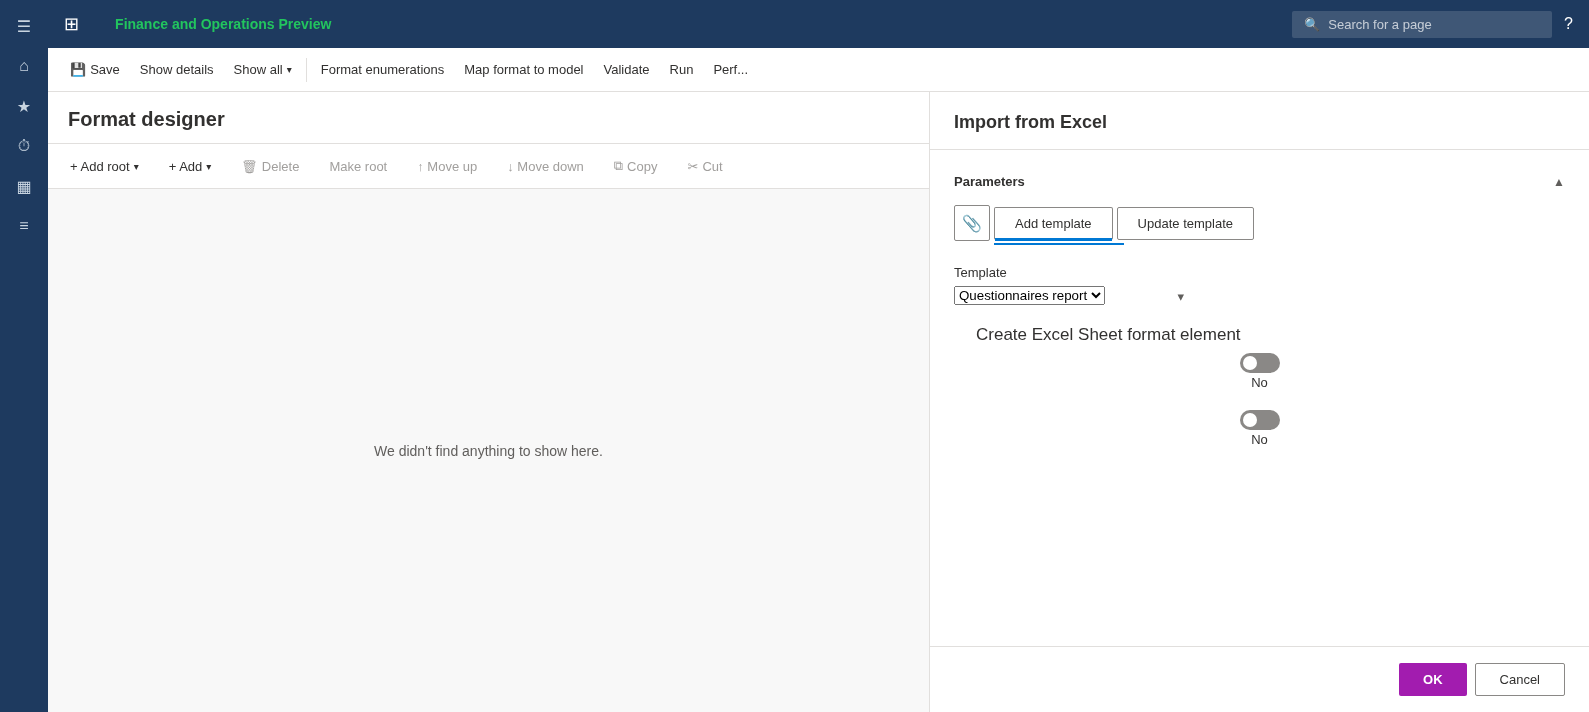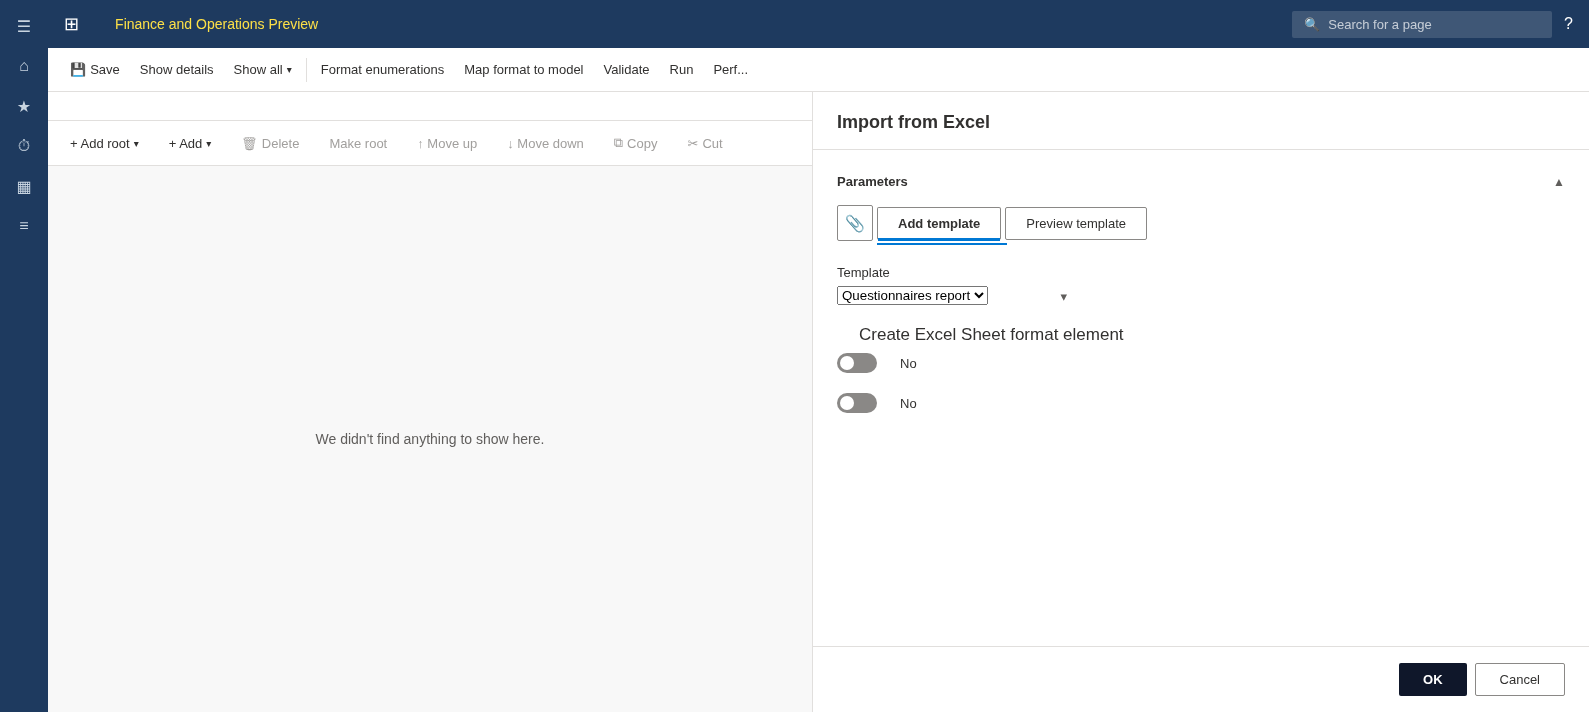--- a/index.html
+++ b/index.html
@@ -42,23 +42,23 @@
       padding: 0 16px;
       gap: 12px;
       flex-shrink: 0;
     }
     .app-grid-icon {
       color: white;
       font-size: 18px;
       cursor: pointer;
     }
     .app-title {
-      color: #fde047;
+      color: #22c55e;
       font-size: 14px;
-      font-weight: 400;
+      font-weight: 700;
       flex: 1;
       padding-left: 24px;
     }
     .search-box {
       background: rgba(255,255,255,0.15);
       border: none;
       border-radius: 2px;
       padding: 6px 12px;
       color: white;
       width: 260px;
@@ -155,21 +155,21 @@
       flex: 1;
       display: flex;
       align-items: center;
       justify-content: center;
       color: #605e5c;
       font-size: 14px;
     }
 
     
     .right-panel {
-      width: 777px;
+      width: 660px;
       background: white;
       border-left: 1px solid #e1dfdd;
       display: flex;
       flex-direction: column;
       flex-shrink: 0;
       position: relative;
     }
     .panel-header {
       display: flex;
       align-items: center;
@@ -228,21 +228,21 @@
       border: 1px solid #8a8886;
       background: white;
       cursor: pointer;
       font-size: 13px;
       color: #323130;
       border-radius: 2px;
       position: relative;
     }
     .tab-btn.active {
       border-bottom-color: transparent;
-      font-weight: 700;
+      font-weight: 400;
     }
     .tab-btn.active::after {
       content: '';
       position: absolute;
       bottom: -2px;
       left: 0;
       right: 0;
       height: 3px;
       background: #0078d4;
     }
@@ -284,21 +284,22 @@
     }
     .toggle-label {
       font-size: 17px;
       color: #323130;
       margin-bottom: 8px;
       margin-left: 22px;
     }
     .toggle-control {
       display: flex;
       align-items: center;
-      gap: 23px;
+      gap: 2px;
+      flex-direction: column;
     }
     .toggle {
       position: relative;
       width: 40px;
       height: 20px;
     }
     .toggle-slider {
       position: absolute;
       inset: 0;
       background: #8a8886;
@@ -321,21 +322,21 @@
     
     .panel-footer {
       padding: 16px 24px;
       border-top: 1px solid #e1dfdd;
       display: flex;
       justify-content: flex-end;
       gap: 8px;
     }
     .btn-primary {
       padding: 8px 24px;
-      background: #0f172a;
+      background: #a21caf;
       color: white;
       border: none;
       border-radius: 2px;
       font-size: 13px;
       cursor: pointer;
       font-weight: 600;
     }
     .btn-secondary {
       padding: 8px 24px;
       background: white;
@@ -397,20 +398,21 @@
     </button>
     <button class="cmd-btn">
       <span>Perf...</span>
     </button>
   </div>
 
   <div class="content-area">
 
     <div class="designer-panel">
       <div class="designer-header">
+        <div class="page-title">Format designer</div>
       </div>
 
       <div class="toolbar-row">
         <button class="cmd-btn">
           <span>+ Add root</span>
           <span class="chevron">▾</span>
         </button>
         <button class="cmd-btn">
           <span>+ Add</span>
           <span class="chevron">▾</span>
@@ -455,21 +457,21 @@
         </div>
 
         <div class="template-tabs">
           <button class="attach-btn">
             <span>📎</span>
           </button>
           <button class="tab-btn active">
             <span>Add template</span>
           </button>
           <button class="tab-btn">
-            <span>Preview template</span>
+            <span>Update template</span>
           </button>
         </div>
         <div class="tab-underline"></div>
 
         <div class="form-group">
           <label class="form-label">Template</label>
           <div class="select-wrapper">
             <select>
               <option>Questionnaires report</option>
             </select>

